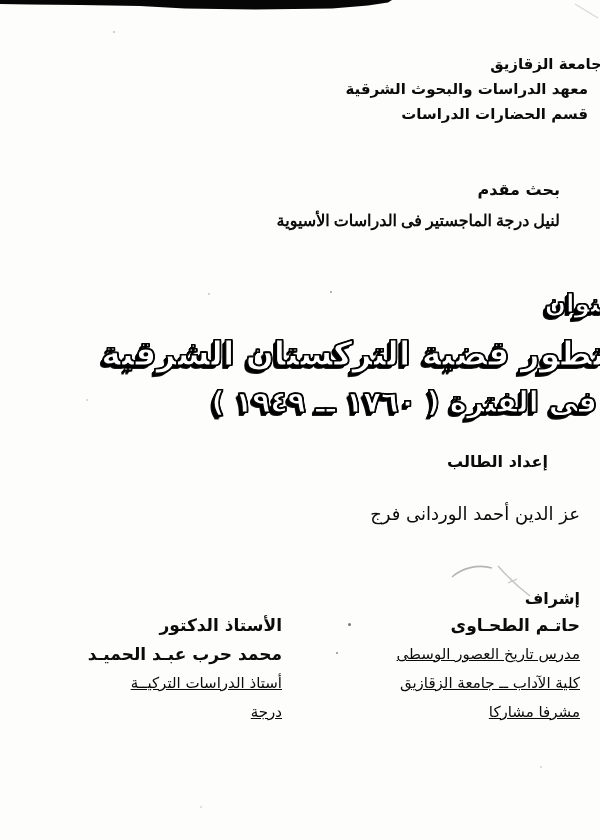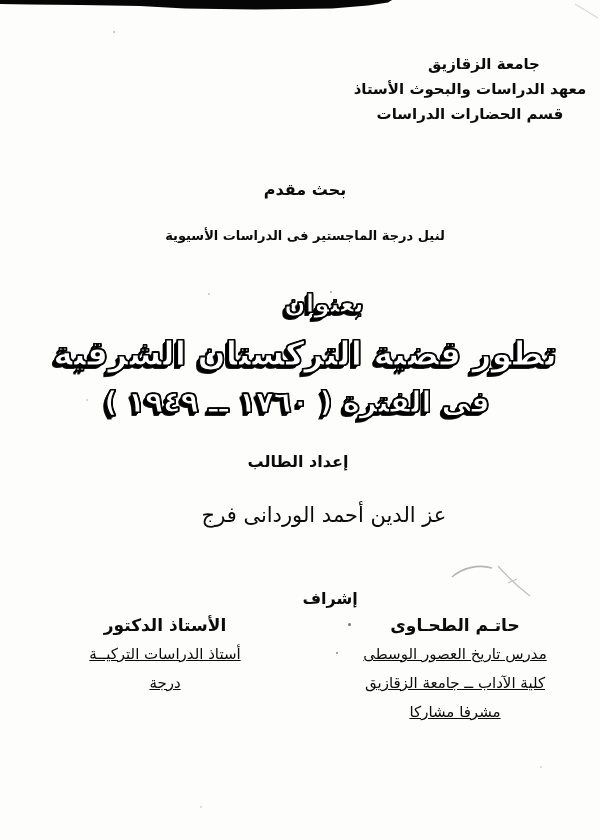--- a/index.html
+++ b/index.html
@@ -6,75 +6,75 @@
   .page {
     position:relative;
     width:600px; height:840px;
     margin:0 auto;
     background:#fdfdfb;
     overflow:hidden;
     direction:rtl;
     font-family:"DejaVu Sans", sans-serif;
     color:#0b0b0b;
   }
-  .abs { position:absolute; text-align:center; white-space:nowrap; }
+  .abs { position:absolute; white-space:nowrap; }
 
   
   .header-block { top:52px; left:352px; width:236px; font-size:15px; font-weight:bold; line-height:25px; }
   .header-line-1 { transform:translateX(14px); }
 
   
   .submission-block { top:179px; left:50px; width:510px; font-weight:bold; }
   .submission-line-1 { font-size:16px; line-height:22px; }
-  .submission-line-2 { font-size:13px; line-height:30px; margin-top:20px; }
+  .submission-line-2 { font-size:16px; line-height:30px; margin-top:5px;font-family:Liberation Serif, serif; }
 
   
   .outline {
     color:#ffffff;
     font-weight:bold;
     -webkit-text-stroke:1.2px #000;
     text-shadow:
       -1px -1px 0 #000, 0 -1px 0 #000, 1px -1px 0 #000,
       -1px  0   0 #000, 1px  0   0 #000,
       -1px  1px 0 #000, 0  1px 0 #000, 1px 1px 0 #000,
       -2px 2px 0 #000, -3px 3px 0 #000, -3.5px 3.5px 0 #1c1c1c;
   }
   .title-label  { top:289px; left:24px;  width:600px; font-size:25px; }
   .title-line-1 { top:334px; left:5px;   width:600px; font-size:33px; }
   .title-line-2 { top:385px; left:-3px;  width:600px; font-size:29px; }
 
   
   .student-label { top:452px; left:48px; width:500px; font-size:16px; font-weight:bold; }
-  .student-name  { top:503px; left:74px; width:500px; font-size:21px; }
+  .student-name  { top:503px; left:80px; width:500px; font-size:18px; }
 
   
   .supervision-label { top:589px; left:80px; width:500px; font-size:16px; font-weight:bold; }
   .sup-col { top:611px; width:250px; line-height:29px; }
   .sup-col-right { left:330px; }
-  .sup-col-left  { left:40px; }
+  .sup-col-left  { left:32px; }
   .sup-title, .sup-name { font-size:17px; font-weight:bold; }
   .sup-pos, .sup-aff, .sup-role { font-size:15px;text-decoration:underline; }
 
   
   .artifact { position:absolute; pointer-events:none; }
   .speck { position:absolute; border-radius:50%; pointer-events:none; }
 </style>
 </head>
 <body>
 
 <div class="page">
 
   <svg class="artifact" style="top:0; left:0;" width="600" height="24" viewBox="0 0 600 24">
     <polygon points="0,0 392,0 388,2.5 368,5.5 332,8.5 255,9.5 185,8.5 140,6 80,5 30,4.5 0,4" fill="#060606"></polygon>
     <line x1="575" y1="4" x2="598" y2="18" stroke="#d8d8d8" stroke-width="1.2"></line>
   </svg>
 
   <div class="abs header-block">
     <div class="header-line-1">جامعة الزقازيق</div>
-    <div>معهد الدراسات والبحوث الأستاذ</div>
+    <div>معهد الدراسات والبحوث الشرقية</div>
     <div>قسم الحضارات الدراسات</div>
   </div>
 
   <div class="abs submission-block">
     <div class="submission-line-1">بحث مقدم</div>
     <div class="submission-line-2">لنيل درجة الماجستير فى الدراسات الأسيوية</div>
   </div>
 
   <div class="abs outline title-label">بعنوان</div>
   <div class="abs outline title-line-1">تطور قضية التركستان الشرقية</div>
@@ -87,20 +87,21 @@
 
   <div class="abs sup-col sup-col-right">
     <div class="sup-name">حاتـم الطحـاوى</div>
     <div class="sup-pos">مدرس تاريخ العصور الوسطى</div>
     <div class="sup-aff">كلية الآداب ــ جامعة الزقازيق</div>
     <div class="sup-role">مشرفا مشاركا</div>
   </div>
 
   <div class="abs sup-col sup-col-left">
     <div class="sup-title">الأستاذ الدكتور</div>
+    <div class="sup-name">محمد حرب عبـد الحميـد</div>
     <div class="sup-pos">أستاذ الدراسات التركيــة</div>
     <div class="sup-role">درجة</div>
   </div>
 
   <svg class="artifact" style="top:550px; left:430px;" width="120" height="60" viewBox="0 0 120 60">
     <path d="M22,27 C32,18 48,14 62,18" fill="none" stroke="#b5b5b5" stroke-width="1.6"></path>
     <path d="M68,16 C75,24 86,35 100,46" fill="none" stroke="#c2c2c2" stroke-width="1.4"></path>
     <path d="M78,33 L87,29" fill="none" stroke="#c6c6c6" stroke-width="1.2"></path>
   </svg>
 

